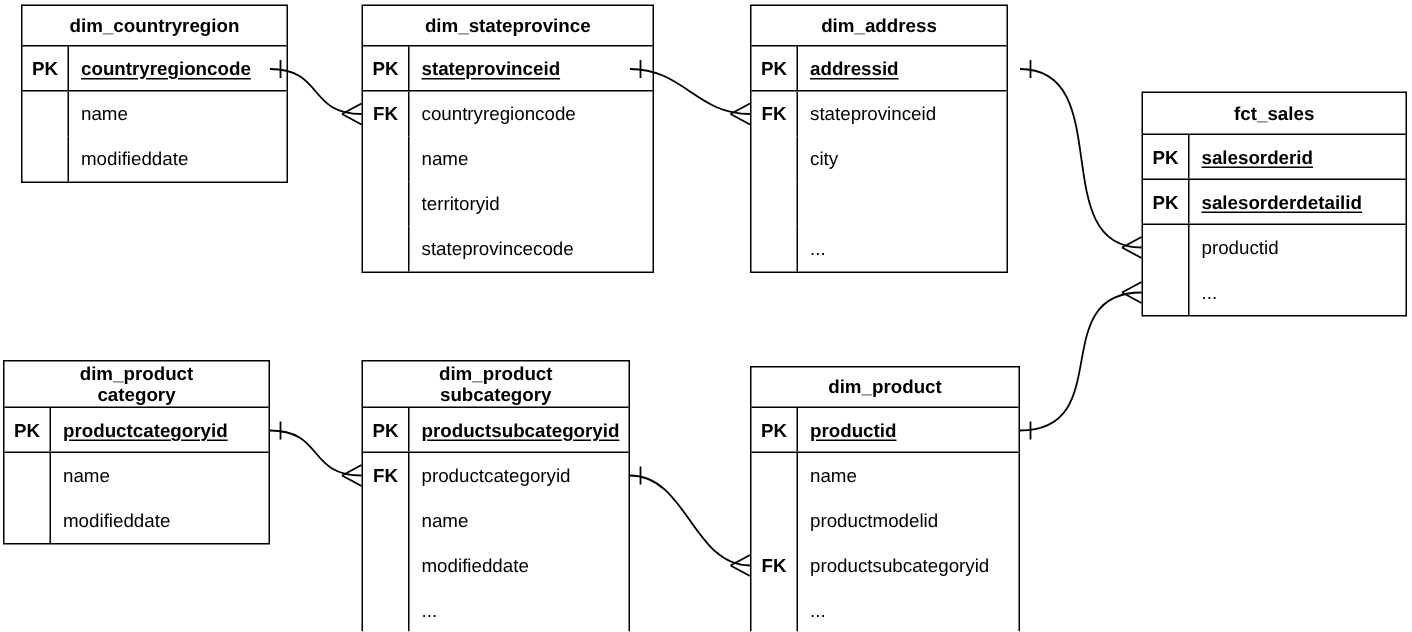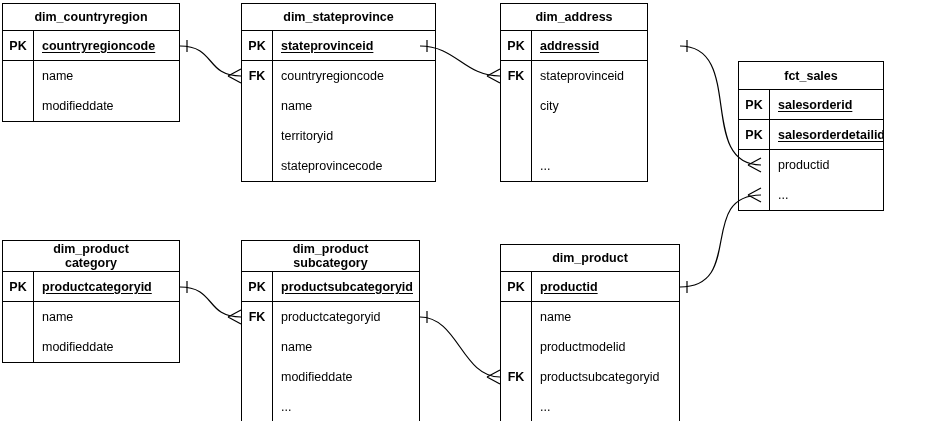--- a/index.html
+++ b/index.html
@@ -28,21 +28,21 @@
   .acell { flex:1; display:flex; align-items:center; padding-left:8px; overflow:hidden; }
   .acell.pkattr { font-weight:bold; text-decoration:underline; text-underline-offset:2px; }
   svg.wires { position:absolute; left:0; top:0; pointer-events:none; }
   svg.wires path, svg.wires line { stroke:#000; stroke-width:1.2; fill:none; }
 </style>
 </head>
 <body>
 
 <div class="canvas">
 
-  <div class="etable" style="left:2px;top:3px;width:178px;">
+  <div class="etable" style="left:14px;top:3px;width:178px;">
     <div class="thead">dim_countryregion</div>
     <div class="trow pkrow">
       <div class="kcell">PK</div>
       <div class="acell pkattr">countryregioncode</div>
     </div>
     <div class="trow">
       <div class="kcell"></div>
       <div class="acell">name</div>
     </div>
     <div class="trow">
@@ -68,21 +68,21 @@
     <div class="trow">
       <div class="kcell"></div>
       <div class="acell">territoryid</div>
     </div>
     <div class="trow">
       <div class="kcell"></div>
       <div class="acell">stateprovincecode</div>
     </div>
   </div>
 
-  <div class="etable" style="left:500px;top:3px;width:148px;">
+  <div class="etable" style="left:500px;top:3px;width:172px;">
     <div class="thead">dim_address</div>
     <div class="trow pkrow">
       <div class="kcell">PK</div>
       <div class="acell pkattr">addressid</div>
     </div>
     <div class="trow">
       <div class="kcell">FK</div>
       <div class="acell">stateprovinceid</div>
     </div>
     <div class="trow">
@@ -91,21 +91,21 @@
     </div>
     <div class="trow">
       <div class="kcell"></div>
     </div>
     <div class="trow">
       <div class="kcell"></div>
       <div class="acell">...</div>
     </div>
   </div>
 
-  <div class="etable" style="left:738px;top:61px;width:146px;">
+  <div class="etable" style="left:761px;top:61px;width:177px;">
     <div class="thead h28">fct_sales</div>
     <div class="trow pkrow">
       <div class="kcell">PK</div>
       <div class="acell pkattr">salesorderid</div>
     </div>
     <div class="trow pkrow">
       <div class="kcell">PK</div>
       <div class="acell pkattr">salesorderdetailid</div>
     </div>
     <div class="trow">

